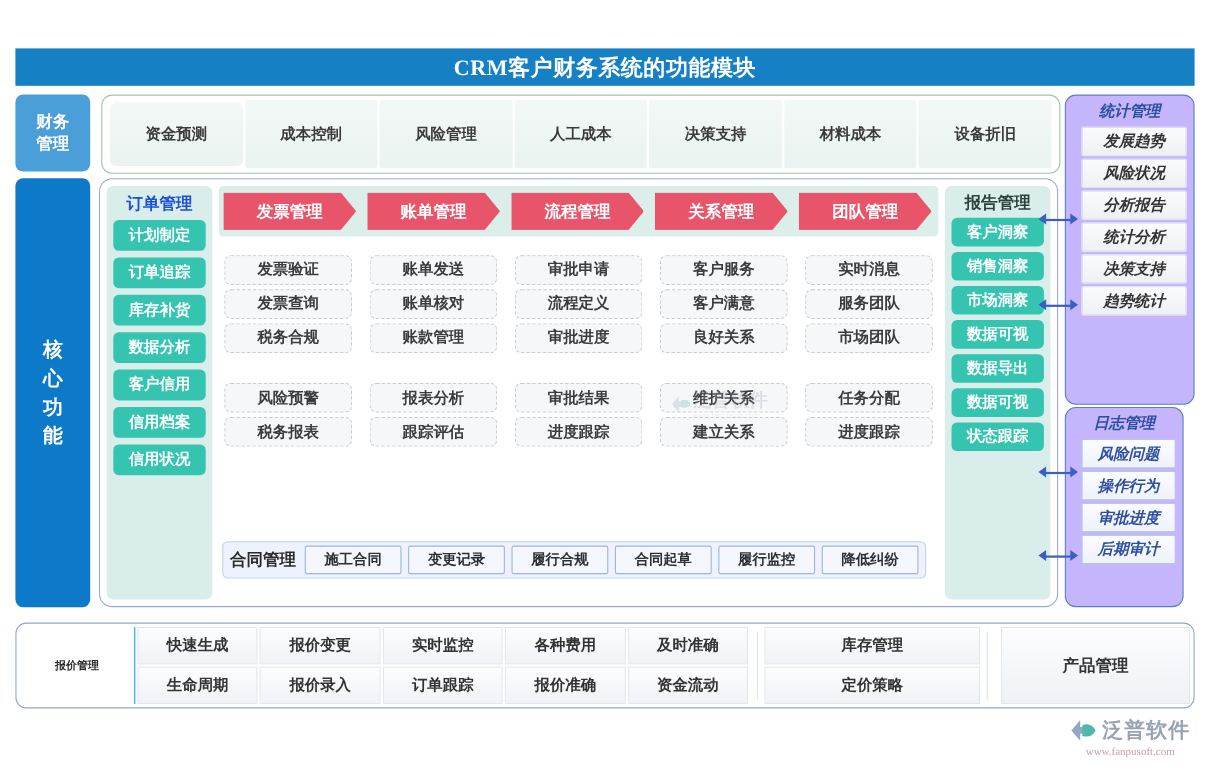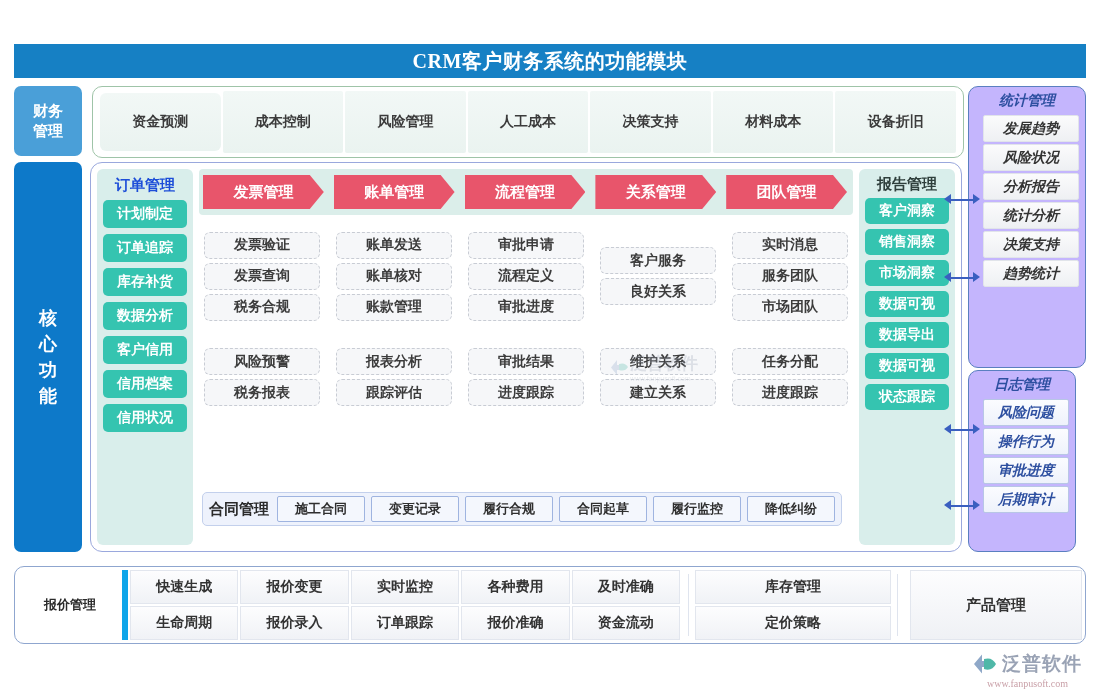--- a/index.html
+++ b/index.html
@@ -182,22 +182,22 @@
   .arrow-pair .ah.r{right:0;border-left:7px solid #3a5fc0;}
 
   
   .bottom{
     position:absolute;left:14px;top:566px;width:1072px;height:78px;
     border:1.5px solid #8fa6cf;border-radius:10px;background:#fff;
     box-sizing:border-box;display:flex;align-items:stretch;padding:3px;
   }
   .q-label{
     width:104px;display:flex;align-items:center;justify-content:center;
-    font-size:13px;font-weight:bold;color:#2a2a2a;
-    border-right:6px solid #0ea5e9;
+    font-size:10px;font-weight:bold;color:#2a2a2a;
+    border-right:1px solid #0ea5e9;
   }
   .q-grid{
     flex:1;display:grid;grid-template-columns:repeat(5,1fr);
     grid-template-rows:1fr 1fr;gap:2px;padding:0 2px;
   }
   .q-cell{
     background:linear-gradient(180deg,#fdfdfe 0%,#f0f2f6 100%);
     border:1px solid #e2e6ee;
     display:flex;align-items:center;justify-content:center;
     font-size:14px;font-weight:bold;color:#333;
@@ -342,20 +342,21 @@
                 <div class="dbox">审批进度</div>
               </div>
               <div class="cell bot">
                 <div class="dbox">审批结果</div>
                 <div class="dbox">进度跟踪</div>
               </div>
             </div>
             <div class="col">
               <div class="cell top">
                 <div class="dbox">客户服务</div>
+                <div class="dbox">客户满意</div>
                 <div class="dbox">良好关系</div>
               </div>
               <div class="cell bot">
                 <div class="dbox">维护关系</div>
                 <div class="dbox">建立关系</div>
               </div>
             </div>
             <div class="col">
               <div class="cell top">
                 <div class="dbox">实时消息</div>

